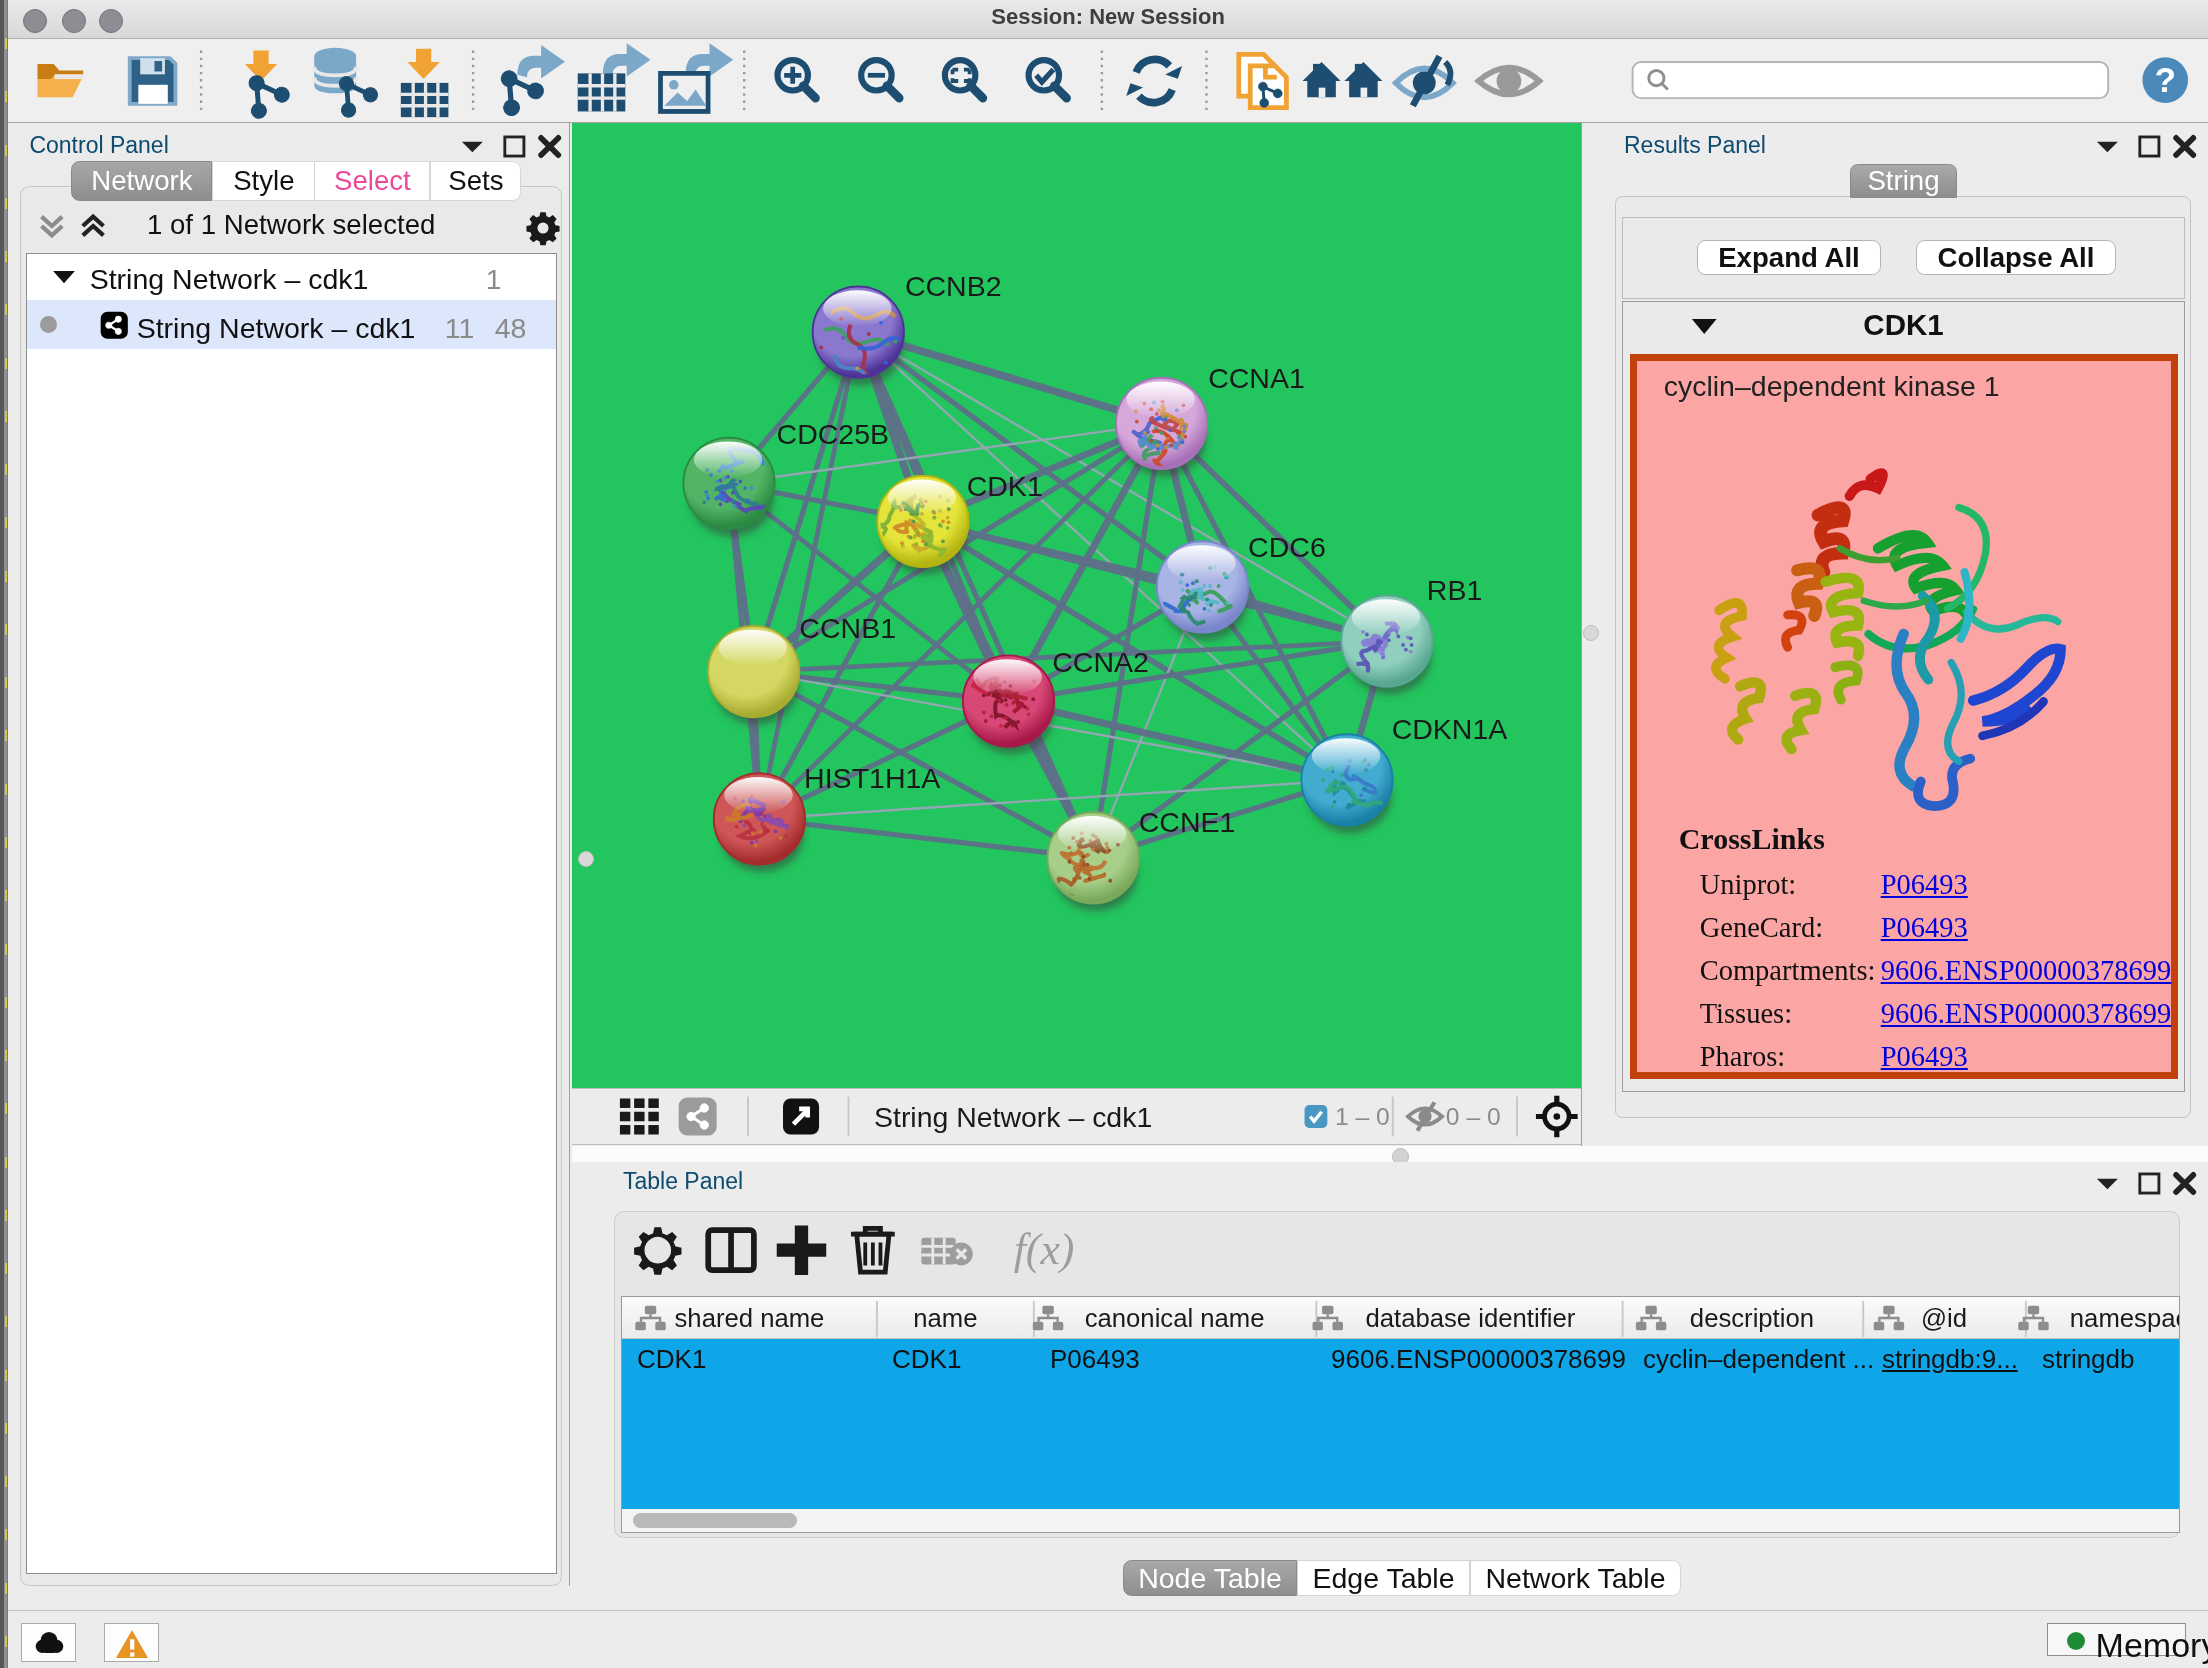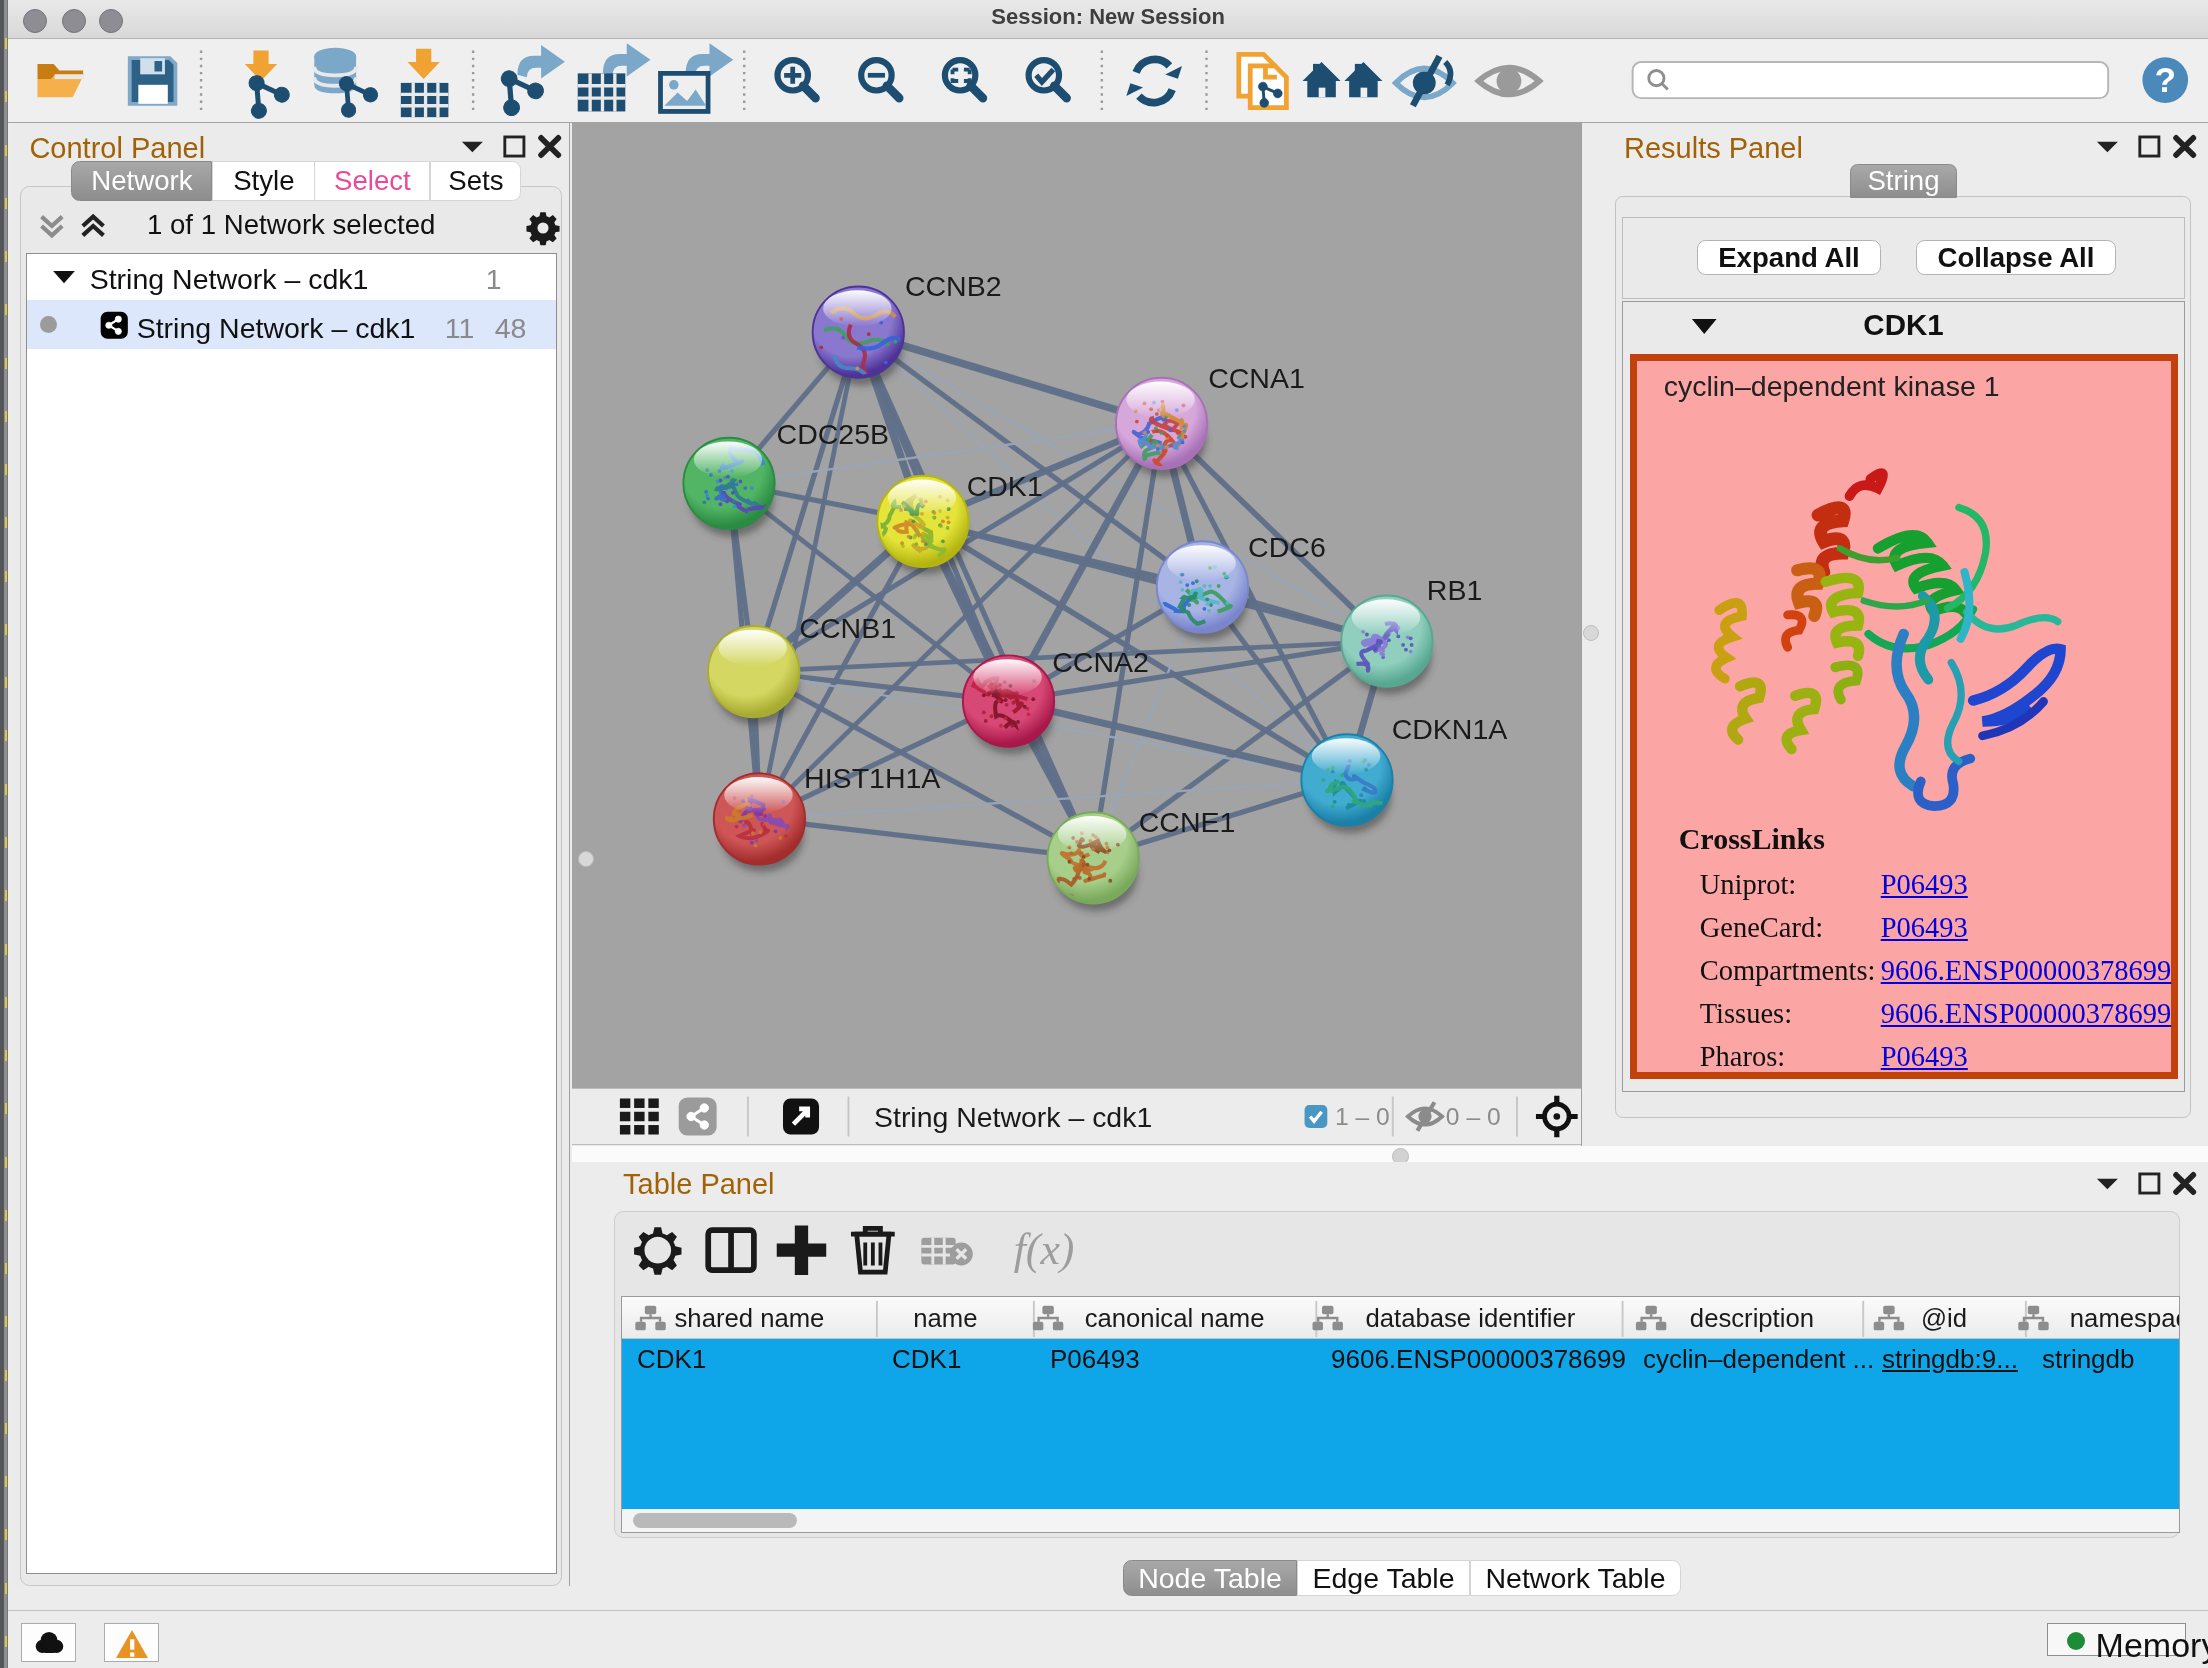--- a/index.html
+++ b/index.html
@@ -1,19 +1,19 @@
 <!DOCTYPE html>
 <html style="font-size:15px"><head>
 <meta charset="utf-8">
 <style>
   * { margin:0; padding:0; box-sizing:border-box; }
   html,body { width:2208px; height:1668px; }
   body { font-family:"Liberation Sans", sans-serif; background:#ececec; position:relative; overflow:hidden; }
   .abs { position:absolute; }
-  .panel-title { font-size:29px; color:#a16207; }
+  .panel-title { font-size:23px; color:#0c4a6e; }
   svg { display:block; }
 </style>
 </head>
 <body>
 
 <div class="abs" style="left:0;top:0;width:12.4px;height:1668px;background:#8f9094;"></div>
 <div class="abs" style="left:0;top:0;width:3.8px;height:1668px;background:#55565a;"></div>
 <div id="sliverdots">
     <div class="abs" style="left:4.8px;top:38px;width:4.8px;height:11.4px;background:#d8c84a;"></div>
     <div class="abs" style="left:4.8px;top:91px;width:4.8px;height:11.4px;background:#d8c84a;"></div>
@@ -281,21 +281,21 @@
             <path d="M27,12 L13,21 L27,30" stroke-width="3.4" fill="none"></path>
           </g>
       </svg>
       <div class="abs" style="left:110px;top:12.4px;font-size:28.5px;color:#111;">String Network – cdk1</div>
       <div class="abs" style="left:418px;top:12.4px;font-size:28.5px;color:#8a8a8a;">11</div>
       <div class="abs" style="left:468px;top:12.4px;font-size:28.5px;color:#8a8a8a;">48</div>
     </div>
   </div>
 </div>
 
-<div id="canvas" class="abs" style="left:572px;top:123px;width:1009px;height:965px;background:#a3a3a3;">
+<div id="canvas" class="abs" style="left:572px;top:123px;width:1009px;height:965px;background:#22c55e;">
 <svg class="abs" style="left:0;top:0;" width="1009" height="965" viewBox="0 0 1061 1015">
 <defs>
 <radialGradient id="ng0" cx="0.42" cy="0.32" r="0.72">
           <stop offset="0" stop-color="#8a78cf"></stop>
           <stop offset="0.62" stop-color="#8a78cf"></stop>
           <stop offset="0.9" stop-color="#4d3398"></stop>
           <stop offset="1" stop-color="#4d3398"></stop>
         </radialGradient>
 <clipPath id="nc0">
           <circle cx="301" cy="220" r="45"></circle>

